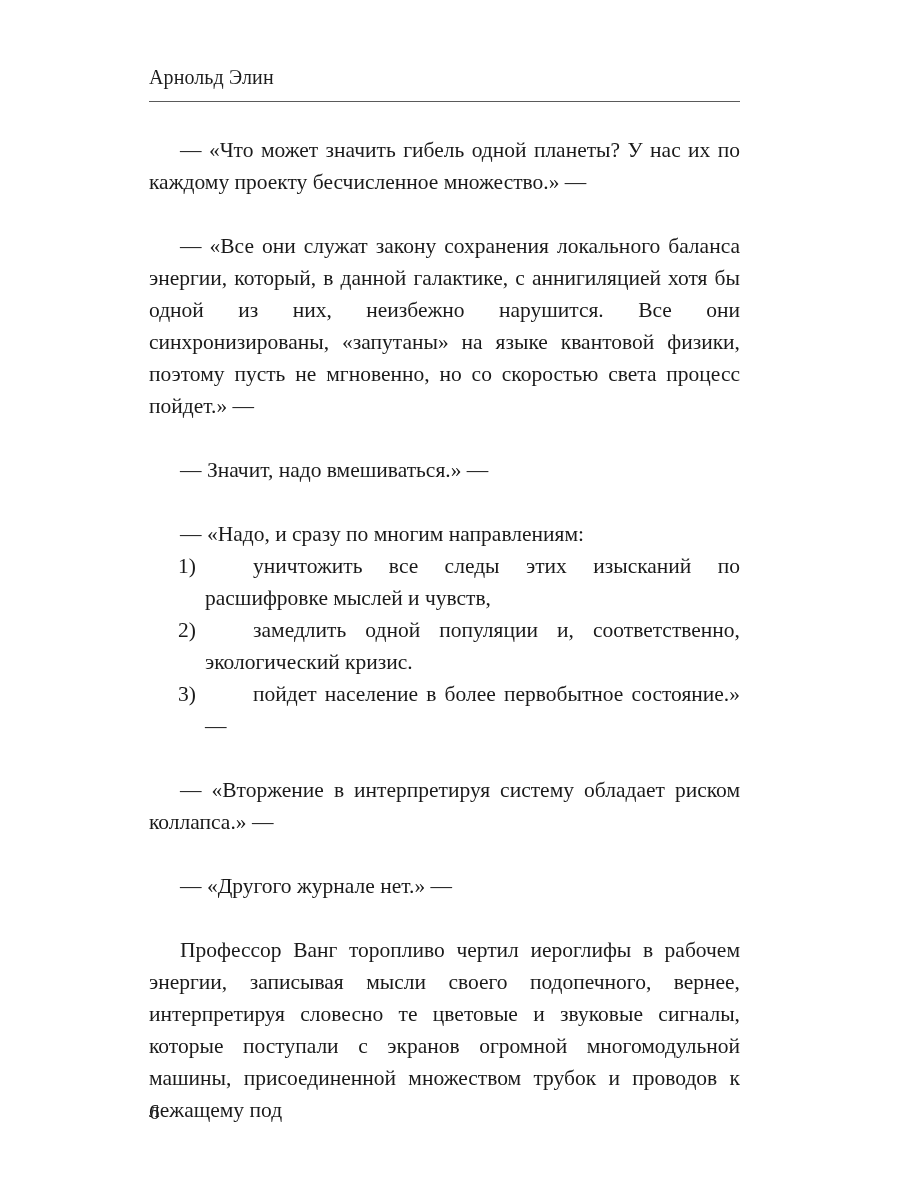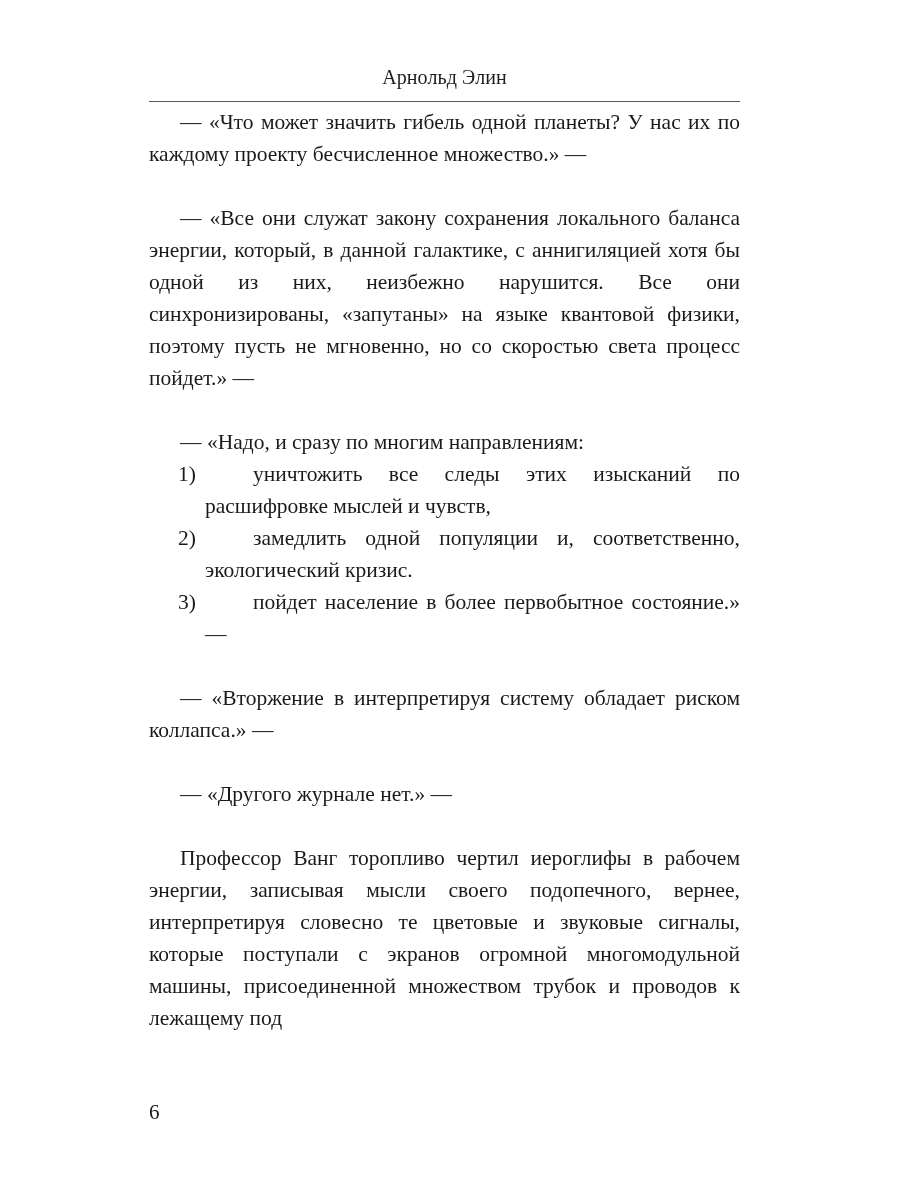--- a/index.html
+++ b/index.html
@@ -33,36 +33,35 @@
     left: 149px;
     top: 64px;
     width: 591px;
   }
   .running-head-title {
     font-size: 20px;
     line-height: 26px;
     color: #1d1d1d;
     letter-spacing: 0.1px;
     white-space: nowrap;
-    text-align: center;
   }
   .head-rule {
     position: absolute;
     left: 149px;
     top: 101px;
     width: 591px;
     height: 1px;
     background: #5a5a5a;
   }
 
   
   .text-block {
     position: absolute;
     left: 149px;
-    top: 106px;
+    top: 134px;
     width: 591px;
   }
 
   p.para {
     margin: 0;
     font-size: 21.5px;
     line-height: 32px;
     text-align: justify;
     text-indent: 31px;
     color: #1a1a1a;
@@ -125,20 +124,21 @@
     <div class="running-head-title">Арнольд Элин</div>
   </div>
   <div class="head-rule"></div>
 
   <div class="text-block">
 
     <p class="para justify-all">— «Что может значить гибель одной планеты? У нас их по каждому проекту бесчисленное множество.» —</p>
 
     <p class="para justify-all block-gap">— «Все они служат закону сохранения локального баланса энергии, который, в данной галактике, с аннигиляцией хотя бы одной из них, неизбежно нарушится. Все они синхронизированы, «запутаны» на языке квантовой физики, поэтому пусть не мгновенно, но со скоростью света процесс пойдет.» —</p>
 
+    <p class="para justify-all block-gap">— Значит, надо вмешиваться.» —</p>
 
     <p class="para justify-all block-gap">— «Надо, и сразу по многим направлениям:</p>
 
     <ul class="list-group">
       <li class="list-item">
         <span class="marker">1)</span>
         <span class="body">уничтожить все следы этих изысканий по расшифровке мыслей и чувств,</span>
       </li>
       <li class="list-item">
         <span class="marker">2)</span>

